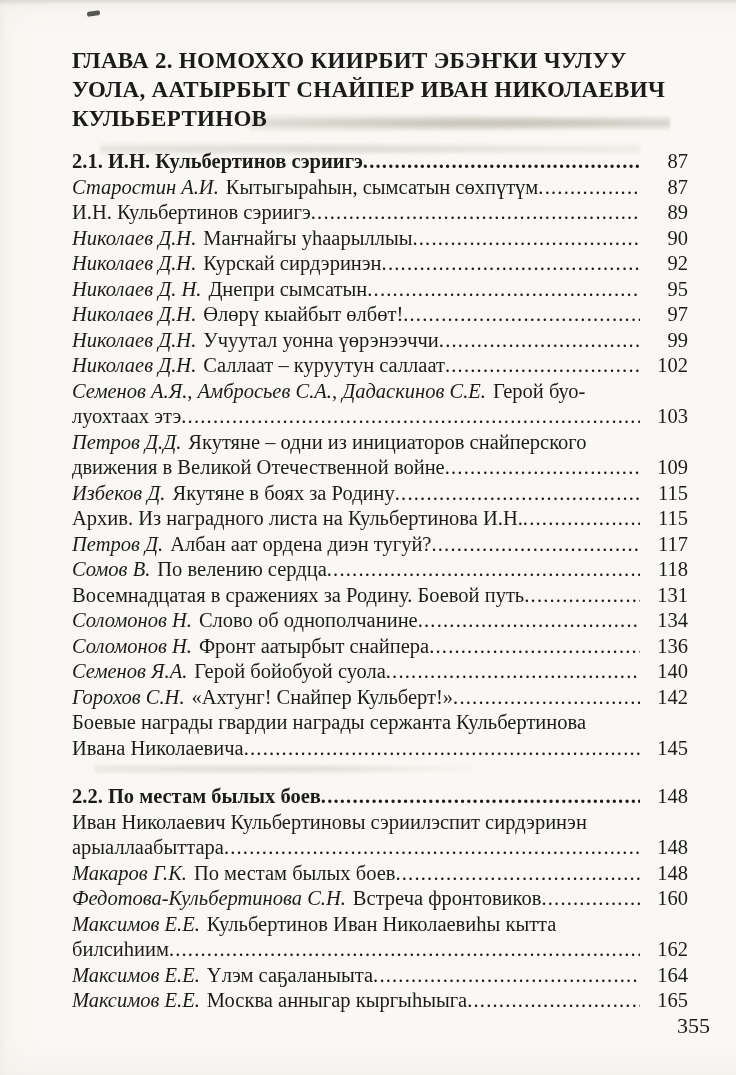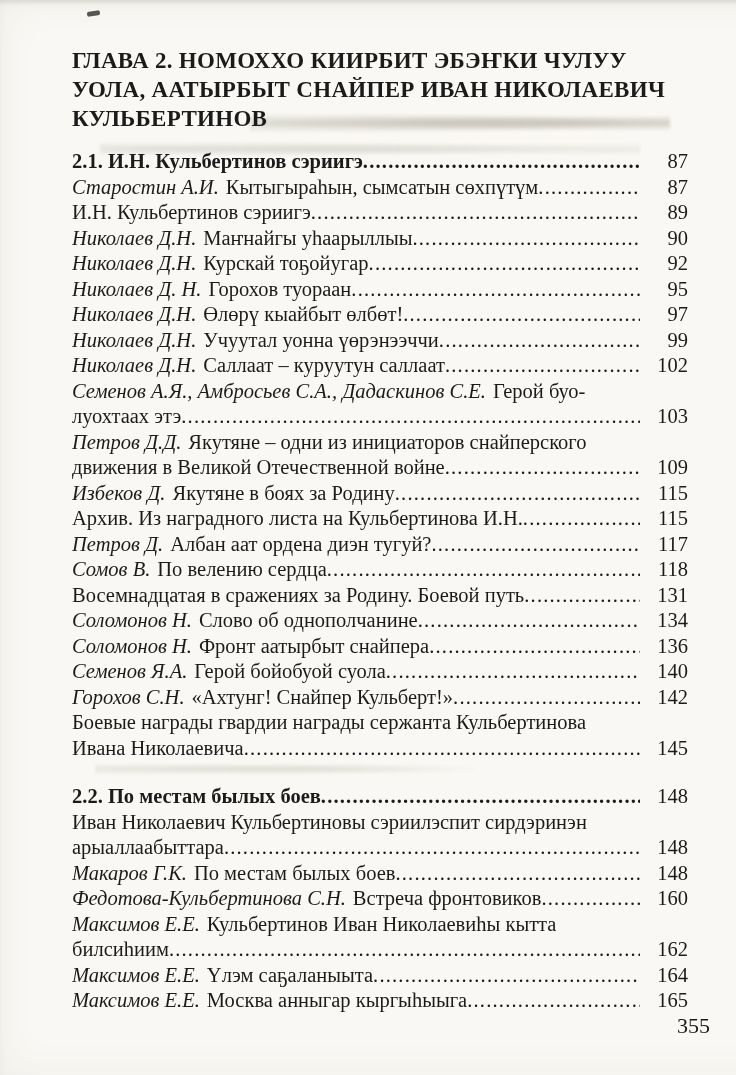--- a/index.html
+++ b/index.html
@@ -153,27 +153,27 @@
     <span class="page">89</span>
   </div>
         <div class="toc-line entry">
     <span class="author">Николаев Д.Н.</span>
     <span class="title">Маҥнайгы уһаарыллыы</span>
     <span class="dots"></span>
     <span class="page">90</span>
   </div>
         <div class="toc-line entry">
     <span class="author">Николаев Д.Н.</span>
-    <span class="title">Курскай тоҕойугар</span>
+    <span class="title">Курскай сирдэринэн</span>
     <span class="dots"></span>
     <span class="page">92</span>
   </div>
         <div class="toc-line entry">
     <span class="author">Николаев Д. Н.</span>
-    <span class="title">Горохов туораан</span>
+    <span class="title">Днепри сымсатын</span>
     <span class="dots"></span>
     <span class="page">95</span>
   </div>
         <div class="toc-line entry">
     <span class="author">Николаев Д.Н.</span>
     <span class="title">Өлөрү кыайбыт өлбөт!</span>
     <span class="dots"></span>
     <span class="page">97</span>
   </div>
         <div class="toc-line entry">

